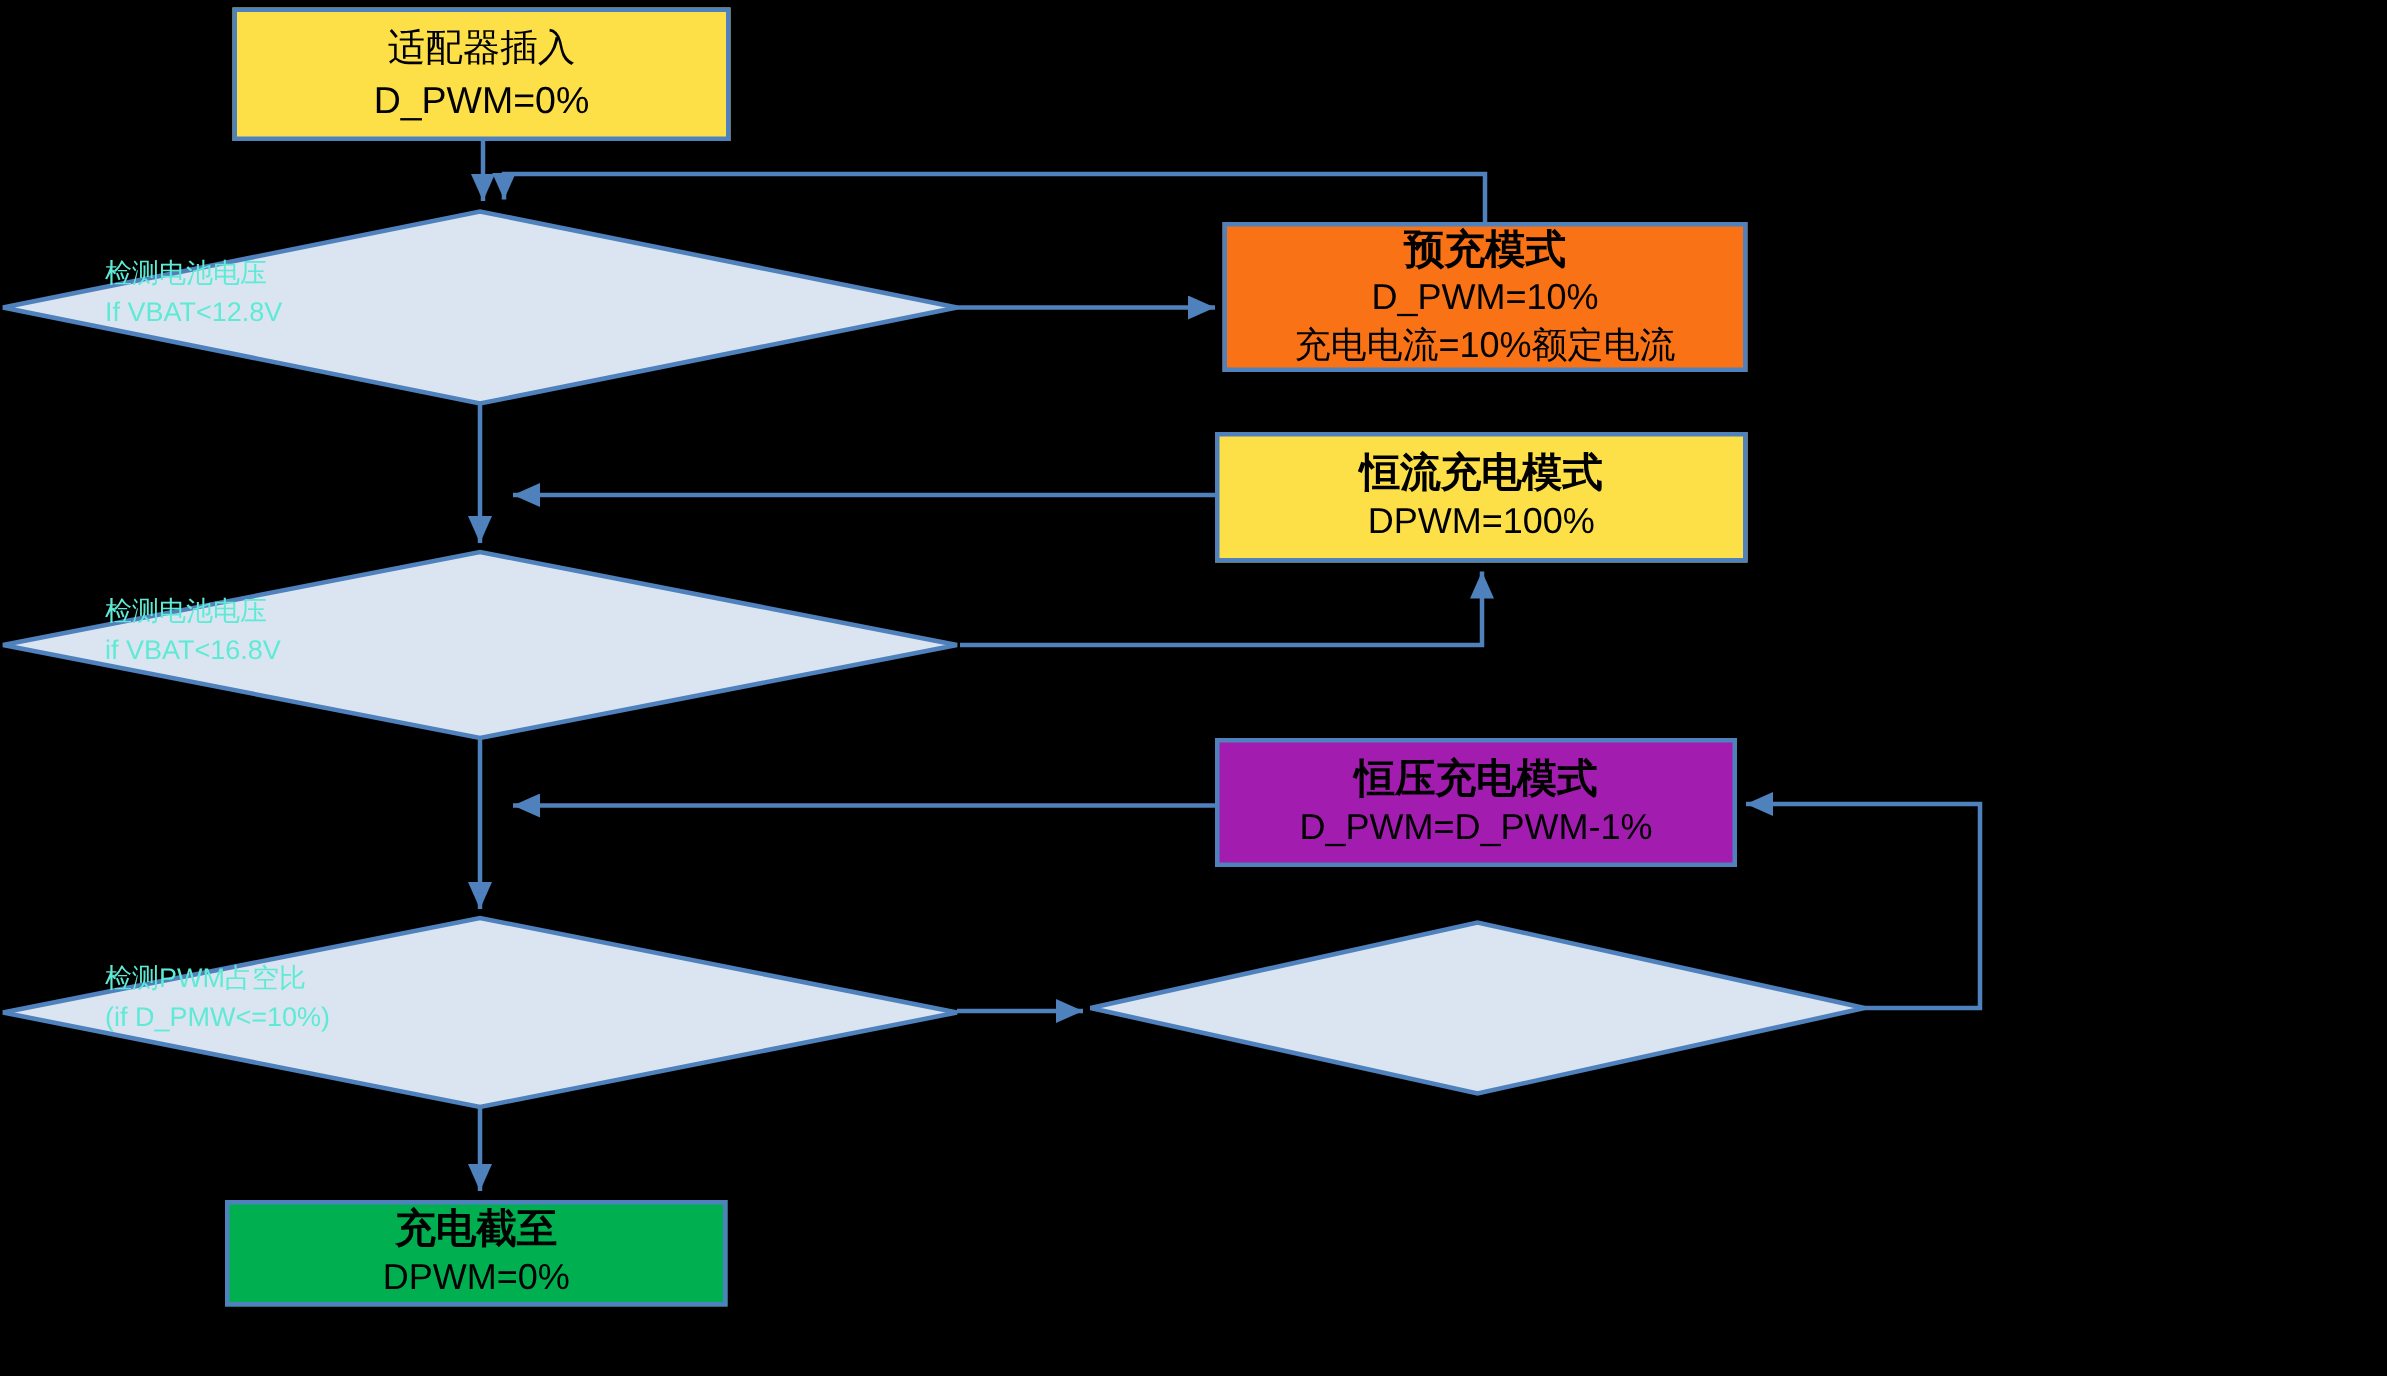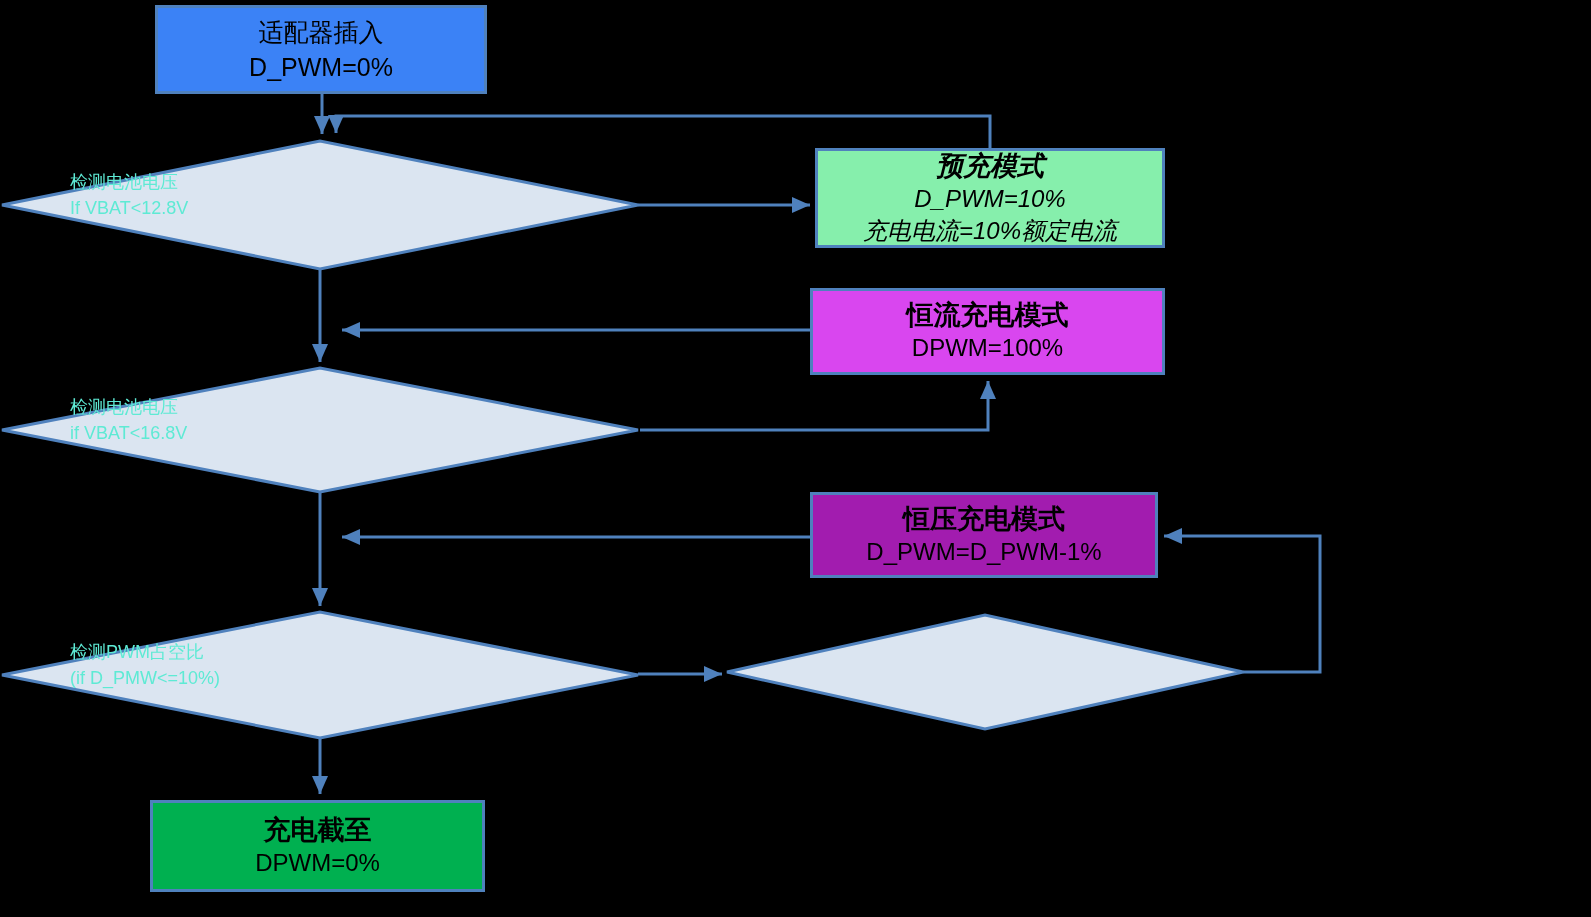--- a/index.html
+++ b/index.html
@@ -6,37 +6,37 @@
   #canvas{
     position:relative;width:1591px;height:917px;background:#000000;
     font-family:"Liberation Sans","DejaVu Sans",sans-serif;overflow:hidden;
   }
   #wires{position:absolute;left:0;top:0;width:1591px;height:917px;}
   .box{
     position:absolute;box-sizing:border-box;border:3px solid #4f81bd;
     display:flex;flex-direction:column;justify-content:center;align-items:center;
     text-align:center;color:#000000;gap:3px;z-index:2;
   }
-  .fill-plain{background:#3b82f6;}
-  .fill-orange{background:#86efac;font-style:italic;}
-  .fill-yellow{background:#d946ef;}
+  .fill-plain{background:#fde047;}
+  .fill-orange{background:#f97316;}
+  .fill-yellow{background:#fde047;}
   .fill-cyan{background:#a21caf;}
   .fill-green{background:#00b050;}
   .t-head{font-size:27px;font-weight:bold;line-height:1.15;}
   .t-body{font-size:24px;line-height:1.2;text-align:center;}
   .t-plain{font-size:25px;line-height:1.3;}
   .dtext{
     position:absolute;text-align:left;color:#5eead4;
     font-size:18px;line-height:1.45;z-index:2;
   }
   #n-start{left:155px;top:5px;width:332px;height:89px;}
   #n-precharge{left:815px;top:148px;width:350px;height:100px;}
   #n-cc{left:810px;top:288px;width:355px;height:87px;}
   #n-cv{left:810px;top:492px;width:348px;height:86px;}
-  #n-end{left:150px;top:800px;width:335px;height:92px;}
+  #n-end{left:150px;top:800px;width:335px;height:71px;}
   #t-check1{left:70px;top:169px;width:500px;}
   #t-check2{left:70px;top:394px;width:500px;}
   #t-check3{left:70px;top:639px;width:500px;}
   #t-check4{left:735px;top:637px;width:500px;}
 </style>
 </head>
 <body>
 
 <div id="canvas">
 

